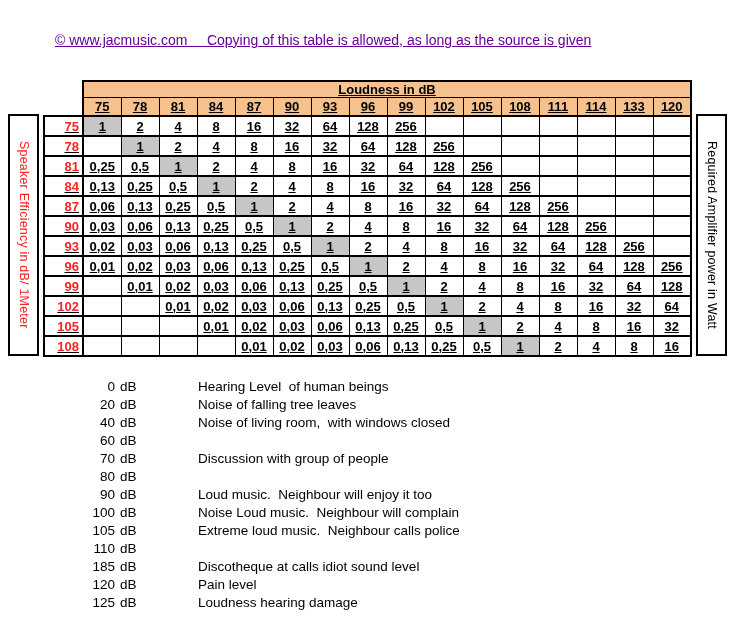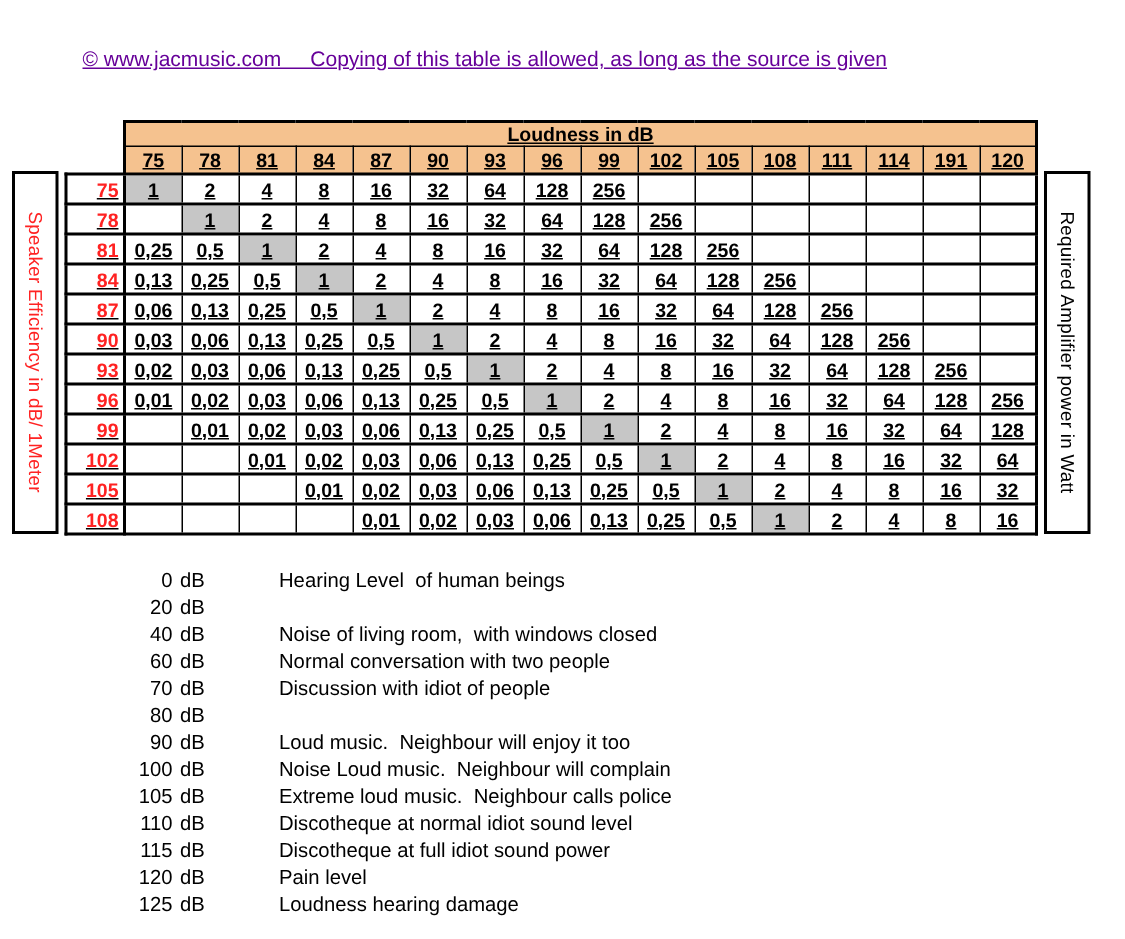--- a/index.html
+++ b/index.html
@@ -109,21 +109,21 @@
   tbody td.cell.diag { background: var(--diag-bg, #C6C6C6); }
   tbody td.cell:last-child { border-right: 2.5px solid #000; }
   tbody tr:first-child th, tbody tr:first-child td { border-top: 2.5px solid #000; }
   tbody tr:last-child th, tbody tr:last-child td { border-bottom: 2.5px solid #000; }
 
   
   .legend { margin: 21px 0 0 60px; }
   .legend-row { display: flex; height: 18px; line-height: 18px; font-size: 13.5px; color: #000; }
   .legend-row .num { width: 55px; text-align: right; flex: 0 0 auto; }
   .legend-row .unit { margin-left: 5px; width: 20px; flex: 0 0 auto; }
-  .legend-row .desc { margin-left: 46px; white-space: pre; flex: 0 0 auto; }
+  .legend-row .desc { margin-left: 58px; white-space: pre; flex: 0 0 auto; }
 </style>
 </head>
 <body>
 
 <div class="page">
 
   <div class="link-row">
     <a class="source-link">© www.jacmusic.com     Copying of this table is allowed, as long as the source is given</a>
   </div>
 
@@ -167,21 +167,21 @@
             <th class="colhead">87</th>
             <th class="colhead">90</th>
             <th class="colhead">93</th>
             <th class="colhead">96</th>
             <th class="colhead">99</th>
             <th class="colhead">102</th>
             <th class="colhead">105</th>
             <th class="colhead">108</th>
             <th class="colhead">111</th>
             <th class="colhead">114</th>
-            <th class="colhead">191</th>
+            <th class="colhead">133</th>
             <th class="colhead last">120</th>
           </tr>
       </thead>
       <tbody id="table-body">
           <tr>
             <th class="rowhead">75</th>
             <td class="cell diag">1</td>
             <td class="cell">2</td>
             <td class="cell">4</td>
             <td class="cell">8</td>
@@ -418,35 +418,35 @@
 
   <div class="legend" id="legend">
       <div class="legend-row">
         <span class="num">0</span>
         <span class="unit">dB</span>
         <span class="desc">Hearing Level  of human beings</span>
       </div>
       <div class="legend-row">
         <span class="num">20</span>
         <span class="unit">dB</span>
+        <span class="desc">Noise of falling tree leaves</span>
       </div>
       <div class="legend-row">
         <span class="num">40</span>
         <span class="unit">dB</span>
         <span class="desc">Noise of living room,  with windows closed</span>
       </div>
       <div class="legend-row">
         <span class="num">60</span>
         <span class="unit">dB</span>
-        <span class="desc">Normal conversation with two people</span>
       </div>
       <div class="legend-row">
         <span class="num">70</span>
         <span class="unit">dB</span>
-        <span class="desc">Discussion with idiot of people</span>
+        <span class="desc">Discussion with group of people</span>
       </div>
       <div class="legend-row">
         <span class="num">80</span>
         <span class="unit">dB</span>
       </div>
       <div class="legend-row">
         <span class="num">90</span>
         <span class="unit">dB</span>
         <span class="desc">Loud music.  Neighbour will enjoy it too</span>
       </div>
@@ -456,26 +456,25 @@
         <span class="desc">Noise Loud music.  Neighbour will complain</span>
       </div>
       <div class="legend-row">
         <span class="num">105</span>
         <span class="unit">dB</span>
         <span class="desc">Extreme loud music.  Neighbour calls police</span>
       </div>
       <div class="legend-row">
         <span class="num">110</span>
         <span class="unit">dB</span>
-        <span class="desc">Discotheque at normal idiot sound level</span>
-      </div>
-      <div class="legend-row">
-        <span class="num">115</span>
-        <span class="unit">dB</span>
-        <span class="desc">Discotheque at full idiot sound power</span>
+      </div>
+      <div class="legend-row">
+        <span class="num">185</span>
+        <span class="unit">dB</span>
+        <span class="desc">Discotheque at calls idiot sound level</span>
       </div>
       <div class="legend-row">
         <span class="num">120</span>
         <span class="unit">dB</span>
         <span class="desc">Pain level</span>
       </div>
       <div class="legend-row">
         <span class="num">125</span>
         <span class="unit">dB</span>
         <span class="desc">Loudness hearing damage</span>

